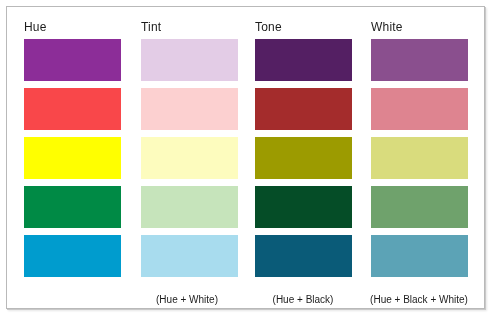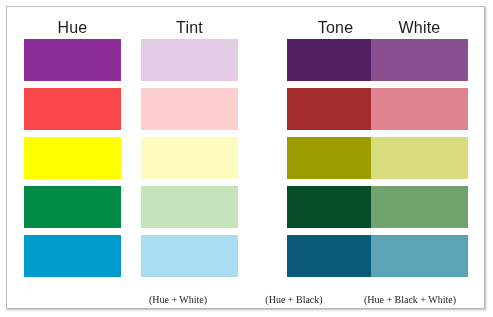--- a/index.html
+++ b/index.html
@@ -34,52 +34,51 @@
     height: 281px;
   }
 
   .column {
     position: absolute;
     top: 0;
     width: 97px;
   }
   .col-0 { left: 0px; }
   .col-1 { left: 117px; }
-  .col-2 { left: 231px; margin-left: 32px; }
+  .col-2 { left: 231px; }
   .col-3 { left: 347px; }
 
   .col-header {
     height: 19px;
     line-height: 19px;
-    text-align: center;
-    font-size: 16px;
+    text-align: left;
+    font-size: 12px;
     color: #1c1c1c;
     letter-spacing: 0.2px;
     white-space: nowrap;
   }
 
   .swatches {
     margin-top: 2px;
   }
 
   .swatch {
     width: 97px;
     height: 42px;
     margin-bottom: 7px;
     box-sizing: border-box;
   }
   .swatch:last-child { margin-bottom: 0; }
 
   .captions {
     position: absolute;
-    left: 8px;
+    left: 17px;
     top: 286px;
     width: 444px;
     height: 16px;
-    font-family: Liberation Serif, serif;
   }
   .caption {
     position: absolute;
     top: 0;
     width: 140px;
     text-align: center;
     font-size: 10px;
     line-height: 14px;
     color: #1c1c1c;
     white-space: nowrap;

